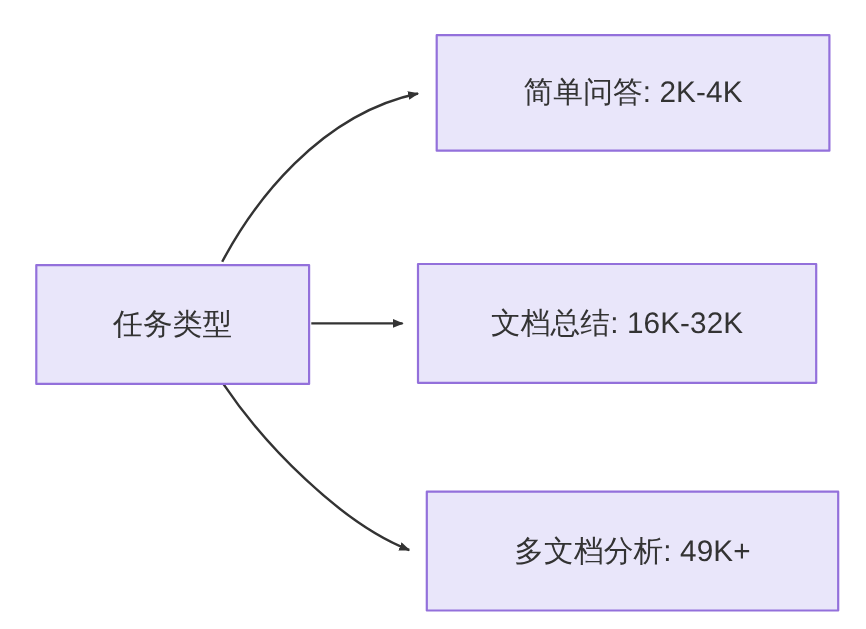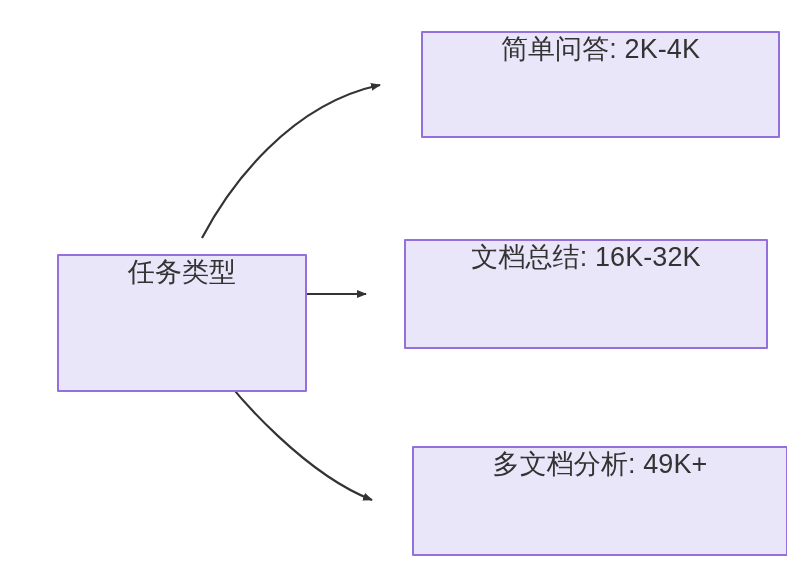--- a/index.html
+++ b/index.html
@@ -32,38 +32,37 @@
     pointer-events: none;
   }
 
   .node {
     position: absolute;
     box-sizing: border-box;
     background: #e9e6fa;
     border: 2px solid #9370db;
     border-radius: 1px;
     display: flex;
-    align-items: flex-start;
+    align-items: center;
     justify-content: center;
-    margin-left: 25px;
   }
 
   .node-label {
     color: #333333;
     font-size: 27px;
     line-height: 1.2;
     white-space: nowrap;
     letter-spacing: 0.1px;
   }
 
   #node-source {
     left: 32px;
-    top: 254px;
+    top: 240px;
     width: 250px;
-    height: 138px;
+    height: 110px;
   }
 
   #node-target-0 {
     left: 396px;
     top: 31px;
     width: 359px;
     height: 107px;
   }
 
   #node-target-1 {

